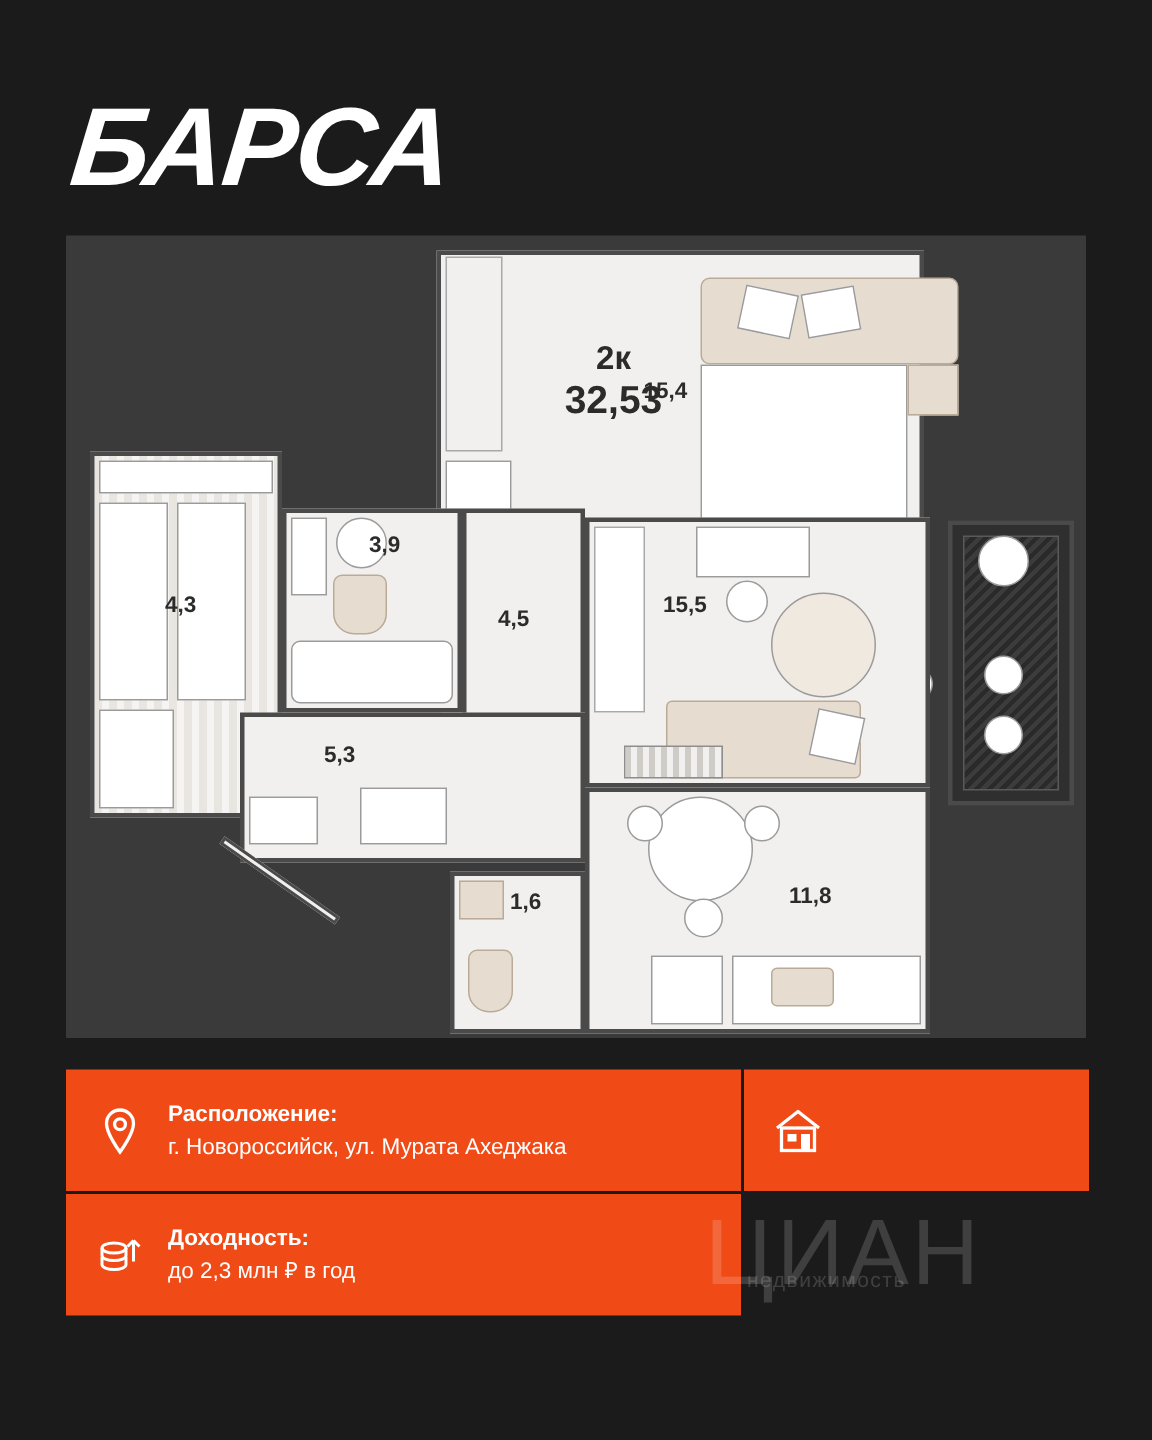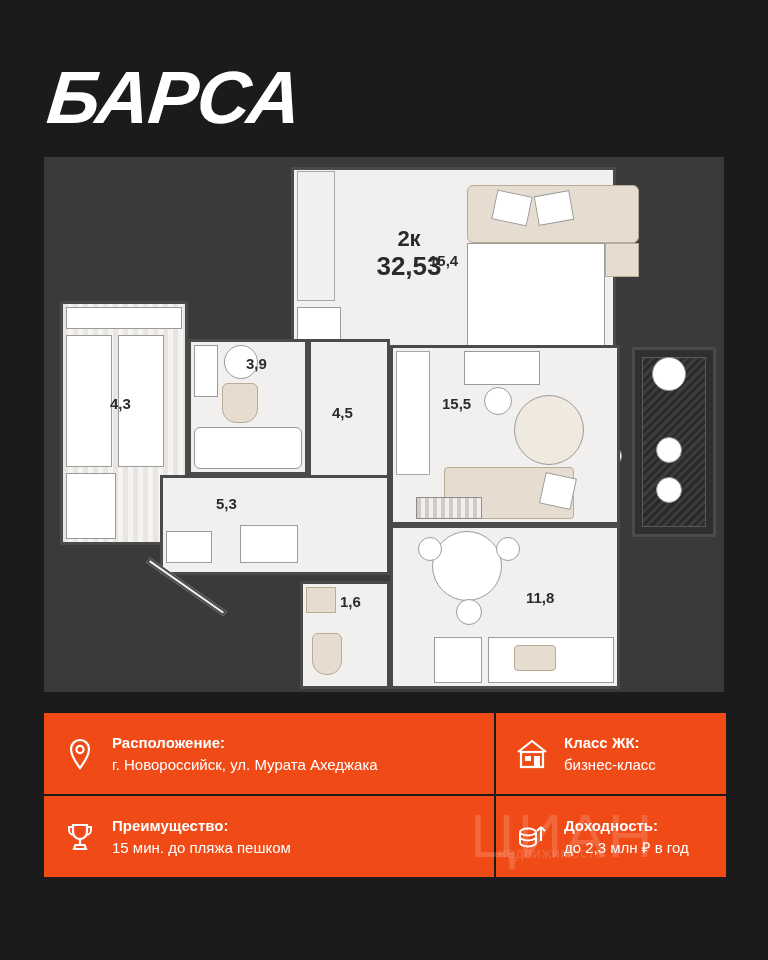--- a/index.html
+++ b/index.html
@@ -236,41 +236,22 @@
 
   <div class="card">
     <span class="ico">
       <svg viewBox="0 0 36 36" width="36" height="36">
         <path d="M4 16 L18 5 L32 16" fill="none" stroke="#ffffff" stroke-width="2.2" stroke-linejoin="round"></path>
         <rect x="7" y="16" width="22" height="15" fill="none" stroke="#ffffff" stroke-width="2.2"></rect>
         <rect x="11" y="20" width="6" height="5" fill="#ffffff"></rect>
         <rect x="20" y="20" width="6" height="11" fill="#ffffff"></rect>
       </svg>
     </span>
-    <span class="txt">
-      <span class="t1">Класс ЖК:</span><br>
-      <span class="t2">бизнес-класс</span>
-    </span>
-  </div>
-
-  <div class="card">
-    <span class="ico">
-      <svg viewBox="0 0 36 36" width="36" height="36">
-        <path d="M11 6h14v7a7 7 0 0 1-14 0z" fill="none" stroke="#ffffff" stroke-width="2.2"></path>
-        <path d="M11 8H7v3a5 5 0 0 0 5 5" fill="none" stroke="#ffffff" stroke-width="2"></path>
-        <path d="M25 8h4v3a5 5 0 0 1-5 5" fill="none" stroke="#ffffff" stroke-width="2"></path>
-        <path d="M18 20v5" stroke="#ffffff" stroke-width="2.2"></path>
-        <path d="M12 30h12l-1.5-4h-9z" fill="none" stroke="#ffffff" stroke-width="2.2"></path>
-      </svg>
-    </span>
-    <span class="txt">
-      <span class="t1">Преимущество:</span><br>
-      <span class="t2">15 мин. до пляжа пешком</span>
-    </span>
-  </div>
+  </div>
+
 
   <div class="card">
     <span class="ico">
       <svg viewBox="0 0 36 36" width="36" height="36">
         <ellipse cx="14" cy="13" rx="8" ry="3.4" fill="none" stroke="#ffffff" stroke-width="2"></ellipse>
         <path d="M6 13v5c0 1.9 3.6 3.4 8 3.4s8-1.5 8-3.4v-5" fill="none" stroke="#ffffff" stroke-width="2"></path>
         <path d="M6 19v5c0 1.9 3.6 3.4 8 3.4s8-1.5 8-3.4v-5" fill="none" stroke="#ffffff" stroke-width="2"></path>
         <path d="M27 22V8m0 0l-4 4m4-4l4 4" fill="none" stroke="#ffffff" stroke-width="2"></path>
       </svg>
     </span>

